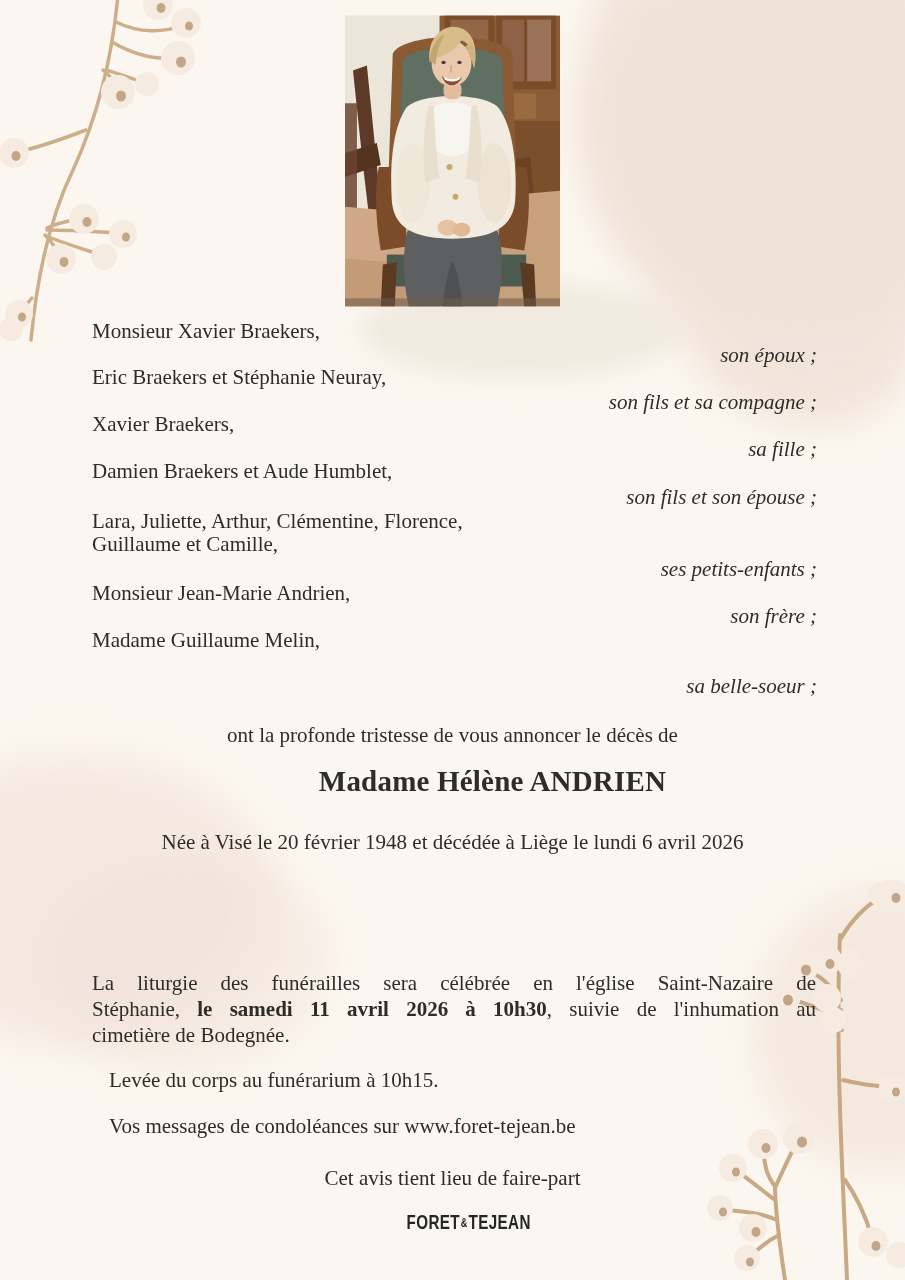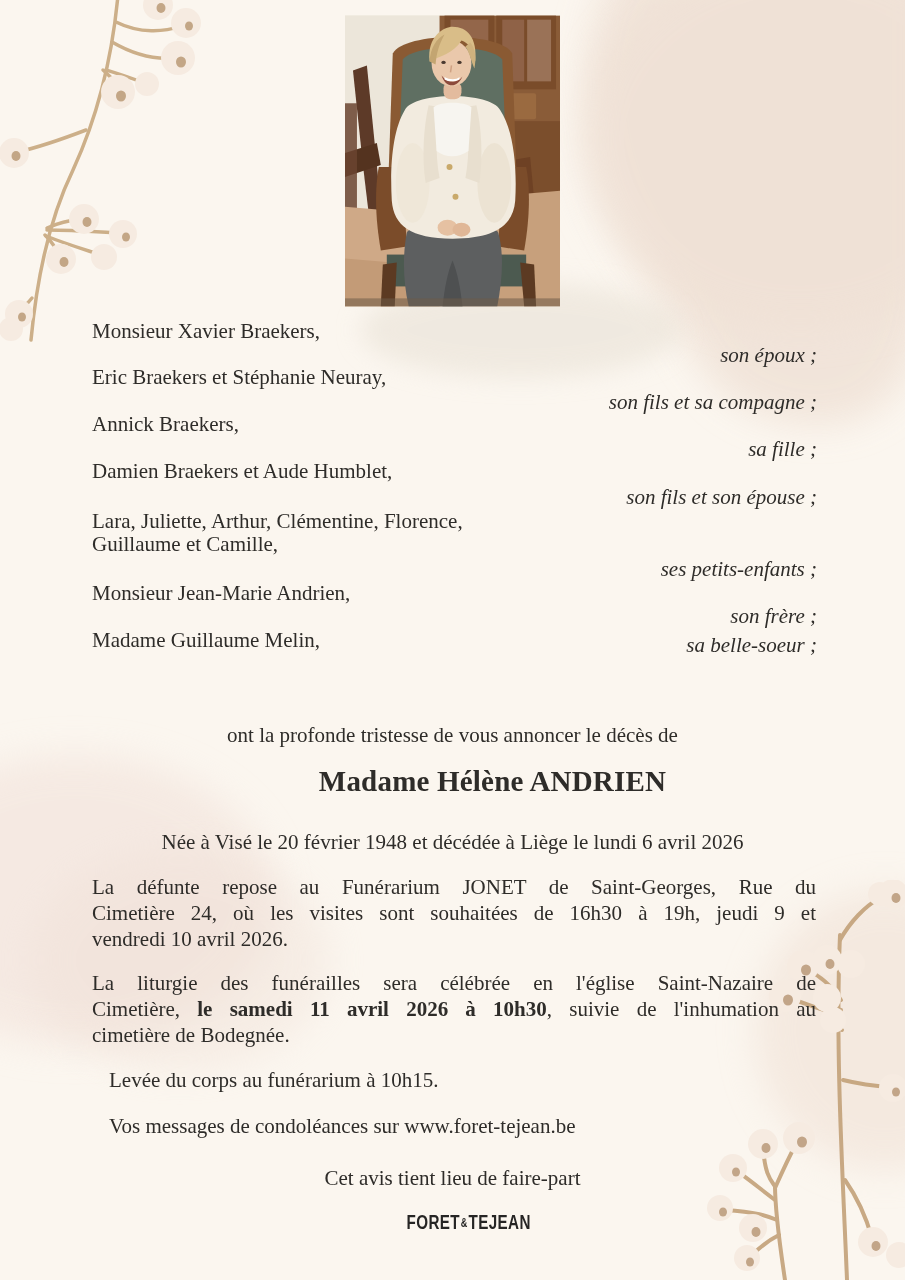--- a/index.html
+++ b/index.html
@@ -211,48 +211,43 @@
 
       <ellipse cx="103" cy="213" rx="10" ry="8" fill="#e6c1a2"></ellipse>
       <ellipse cx="117" cy="215" rx="9" ry="7" fill="#e0b797"></ellipse>
 
       <rect x="0" y="284" width="216" height="8" fill="#6d5b49" opacity="0.55"></rect>
     </svg>
   </div>
 
   <div class="lline" style="top:319px">Monsieur Xavier Braekers,</div>
   <div class="lline" style="top:365px">Eric Braekers et Stéphanie Neuray,</div>
-  <div class="lline" style="top:412px">Annick Braekers,</div>
+  <div class="lline" style="top:412px">Xavier Braekers,</div>
   <div class="lline" style="top:509px">Lara, Juliette, Arthur, Clémentine, Florence,</div>
   <div class="lline" style="top:459px">Damien Braekers et Aude Humblet,</div>
   <div class="lline" style="top:532px">Guillaume et Camille,</div>
   <div class="lline" style="top:581px">Monsieur Jean-Marie Andrien,</div>
   <div class="lline" style="top:628px">Madame Guillaume Melin,</div>
 
   <div class="rline" style="top:343px">son époux ;</div>
   <div class="rline" style="top:390px">son fils et sa compagne ;</div>
   <div class="rline" style="top:437px">sa fille ;</div>
   <div class="rline" style="top:485px">son fils et son épouse ;</div>
   <div class="rline" style="top:557px">ses petits-enfants ;</div>
   <div class="rline" style="top:604px">son frère ;</div>
-  <div class="rline" style="top:633px">sa belle-soeur ;</div>
+  <div class="rline" style="top:674px">sa belle-soeur ;</div>
 
   <div class="center intro" style="top:723px">ont la profonde tristesse de vous annoncer le décès de</div>
   <h1 class="center title" style="top:765px;margin:0">Madame Hélène ANDRIEN</h1>
   <div class="center dates" style="top:830px">Née à Visé le 20 février 1948 et décédée à Liège le lundi 6 avril 2026</div>
 
-  <div class="para" style="top:874px">
-    <span class="jline">La défunte repose au Funérarium JONET de Saint-Georges, Rue du</span>
-    <span class="jline">Cimetière 24, où les visites sont souhaitées de 16h30 à 19h, jeudi 9 et</span>
-    <span class="jlast">vendredi 10 avril 2026.</span>
-  </div>
 
   <div class="para" style="top:970px">
     <span class="jline">La liturgie des funérailles sera célébrée en l'église Saint-Nazaire de</span>
-    <span class="jline"><span>Cimetière, </span><b>le samedi 11 avril 2026 à 10h30</b><span>, suivie de l'inhumation au</span></span>
+    <span class="jline"><span>Stéphanie, </span><b>le samedi 11 avril 2026 à 10h30</b><span>, suivie de l'inhumation au</span></span>
     <span class="jlast">cimetière de Bodegnée.</span>
   </div>
 
   <div class="pleft" style="top:1068px">Levée du corps au funérarium à 10h15.</div>
   <div class="pleft" style="top:1114px">Vos messages de condoléances sur www.foret-tejean.be</div>
   <div class="center notice" style="top:1166px">Cet avis tient lieu de faire-part</div>
 
   <div class="logo">
     <span class="logo-inner"><span>FORET</span><span class="logo-amp">&amp;</span><span>TEJEAN</span></span>
   </div>

